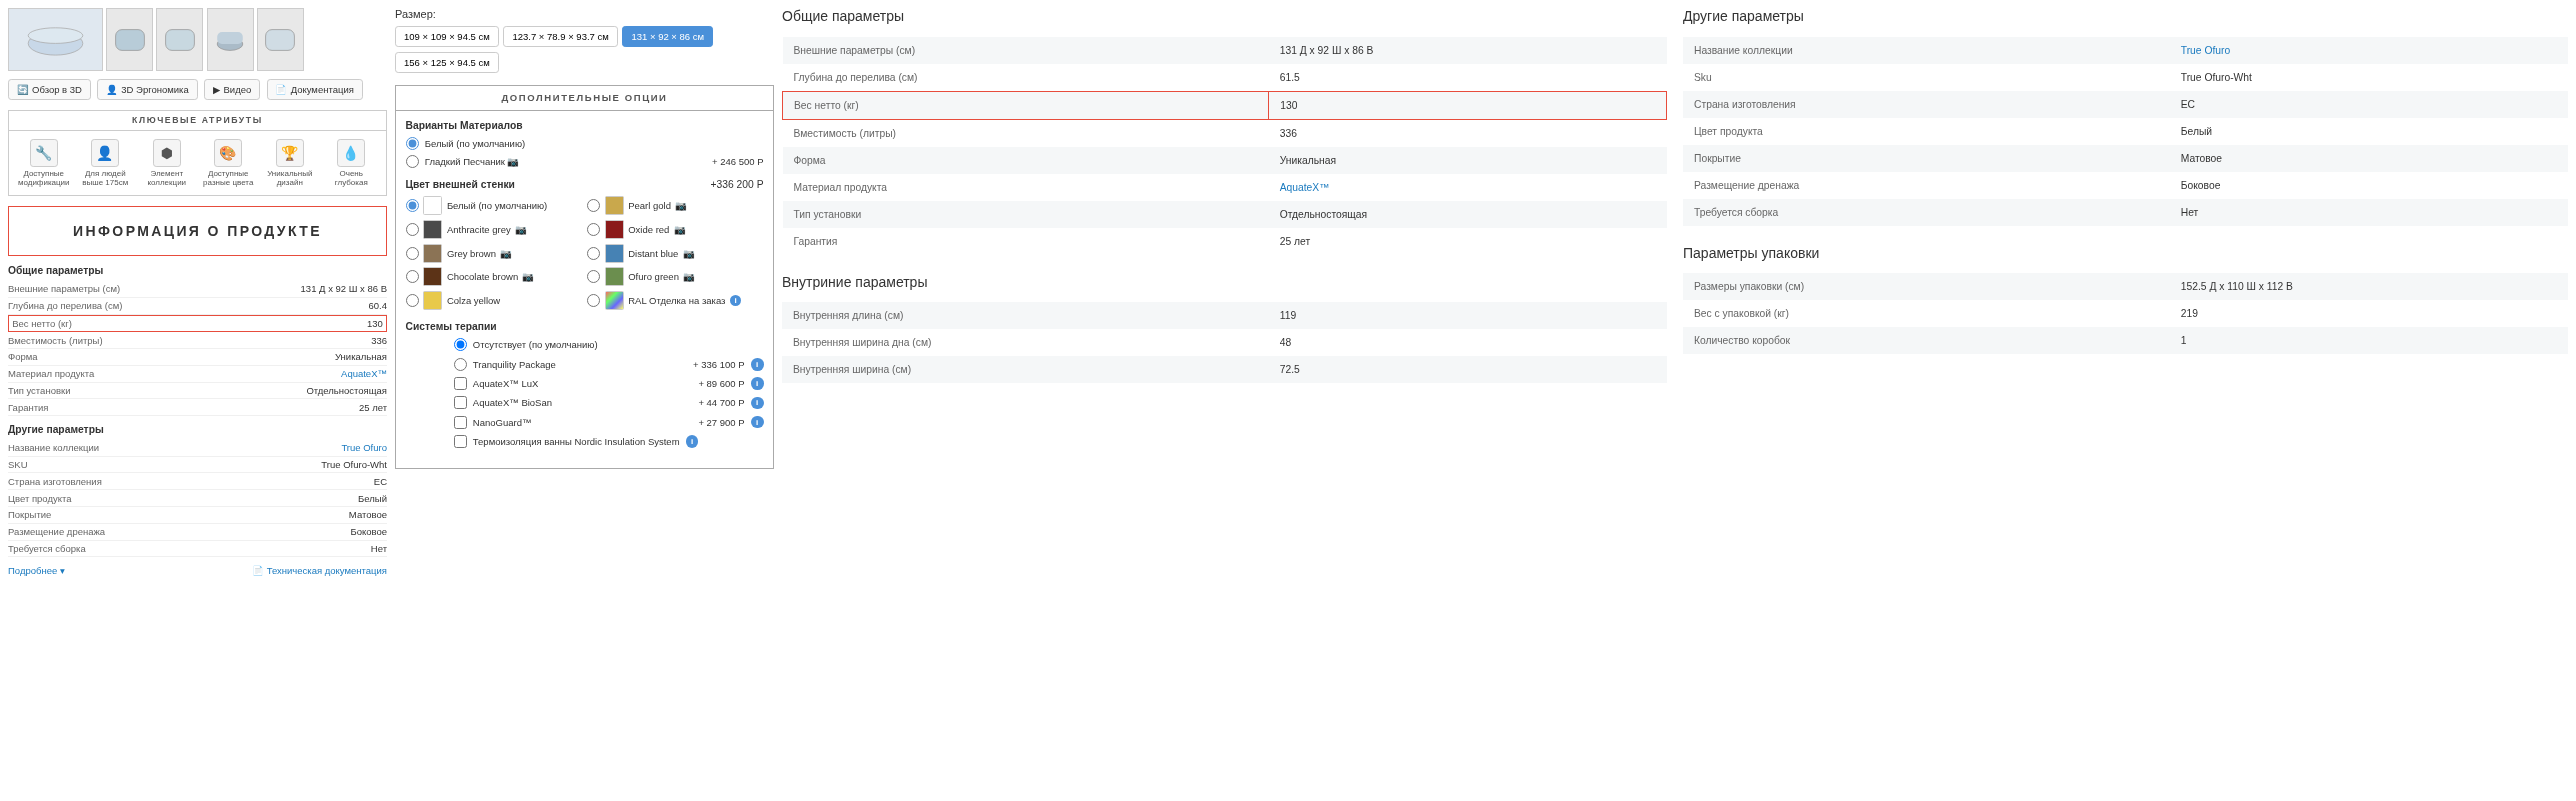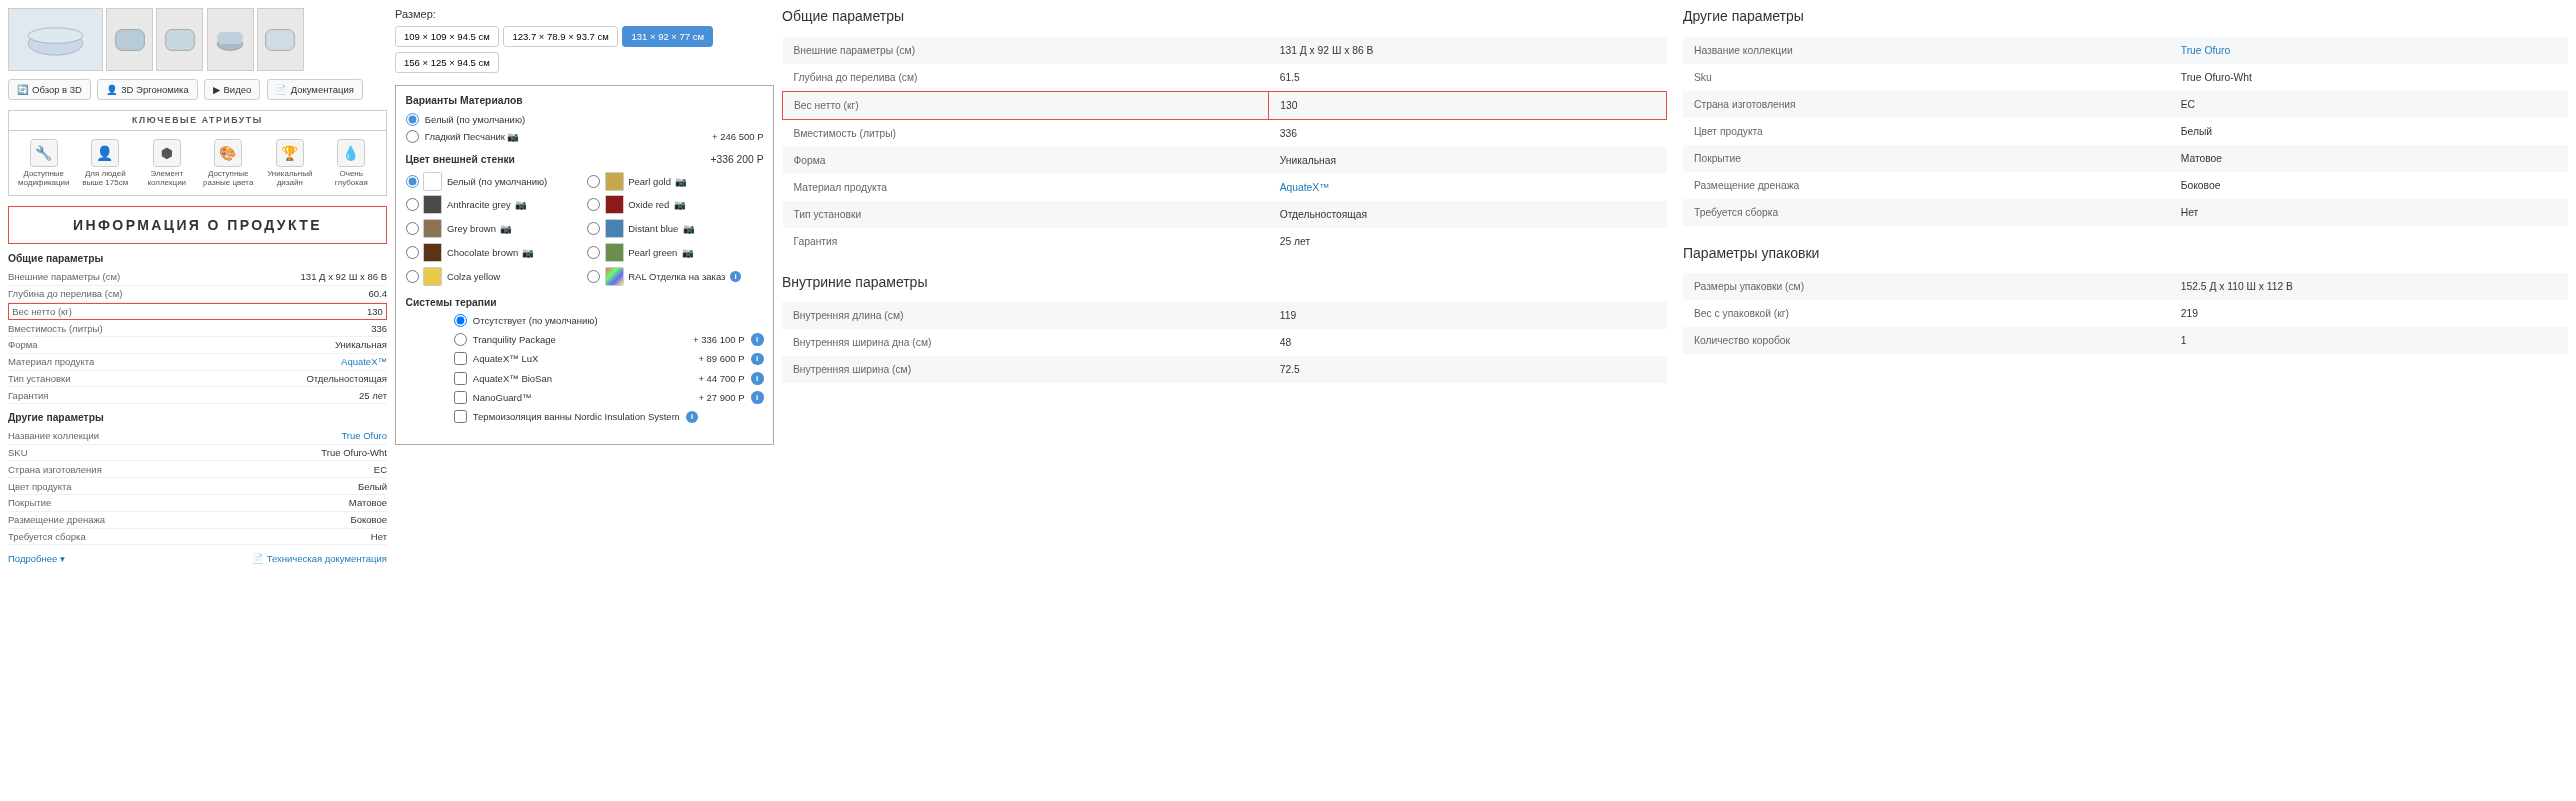--- a/index.html
+++ b/index.html
@@ -93,21 +93,21 @@
       border-radius: 3.2px;
       display: flex; align-items: center; justify-content: center;
       font-size: 14px;
       margin-bottom: 2.4px;
       background: #f5f5f5;
     }
 
     .product-info-banner {
       border: 1.6px solid #e74c3c;
       text-align: center;
-      padding: 10px;
+      padding: 16px;
       margin-bottom: 9.5px;
       font-size: 14px;
       font-weight: bold;
       letter-spacing: 2.4px;
       color: #333;
     }
 
     .params-section {
       margin-bottom: 8px;
     }
@@ -440,26 +440,27 @@
     </div>
   </div>
 
   <div class="middle-panel">
 
     <div class="size-section">
       <div class="size-label">Размер:</div>
       <div class="size-buttons">
         <button class="size-btn">109 × 109 × 94.5 см</button>
         <button class="size-btn">123.7 × 78.9 × 93.7 см</button>
-        <button class="size-btn active">131 × 92 × 77 см</button>
+        <button class="size-btn active">131 × 92 × 86 см</button>
         <button class="size-btn">156 × 125 × 94.5 см</button>
       </div>
     </div>
 
     <div class="additional-options">
+      <div class="options-title">ДОПОЛНИТЕЛЬНЫЕ ОПЦИИ</div>
       <div class="options-content">
 
         <div class="option-section">
           <div class="option-section-title">Варианты Материалов</div>
           <div class="radio-option">
             <input type="radio" name="material" checked="" style="">
             <span>Белый (по умолчанию)</span>
           </div>
           <div class="radio-option">
             <input type="radio" name="material" style="">
@@ -519,21 +520,21 @@
             <div class="color-option">
               <input type="radio" name="color" style="">
               <div class="color-swatch swatch-chocolate"></div>
               <span>Chocolate brown</span>
               <span class="camera-icon">📷</span>
             </div>
 
             <div class="color-option">
               <input type="radio" name="color" style="">
               <div class="color-swatch swatch-moss-green"></div>
-              <span>Pearl green</span>
+              <span>Ofuro green</span>
               <span class="camera-icon">📷</span>
             </div>
 
             <div class="color-option">
               <input type="radio" name="color" style="">
               <div class="color-swatch swatch-colza-yellow"></div>
               <span>Colza yellow</span>
             </div>
 
             <div class="color-option">

